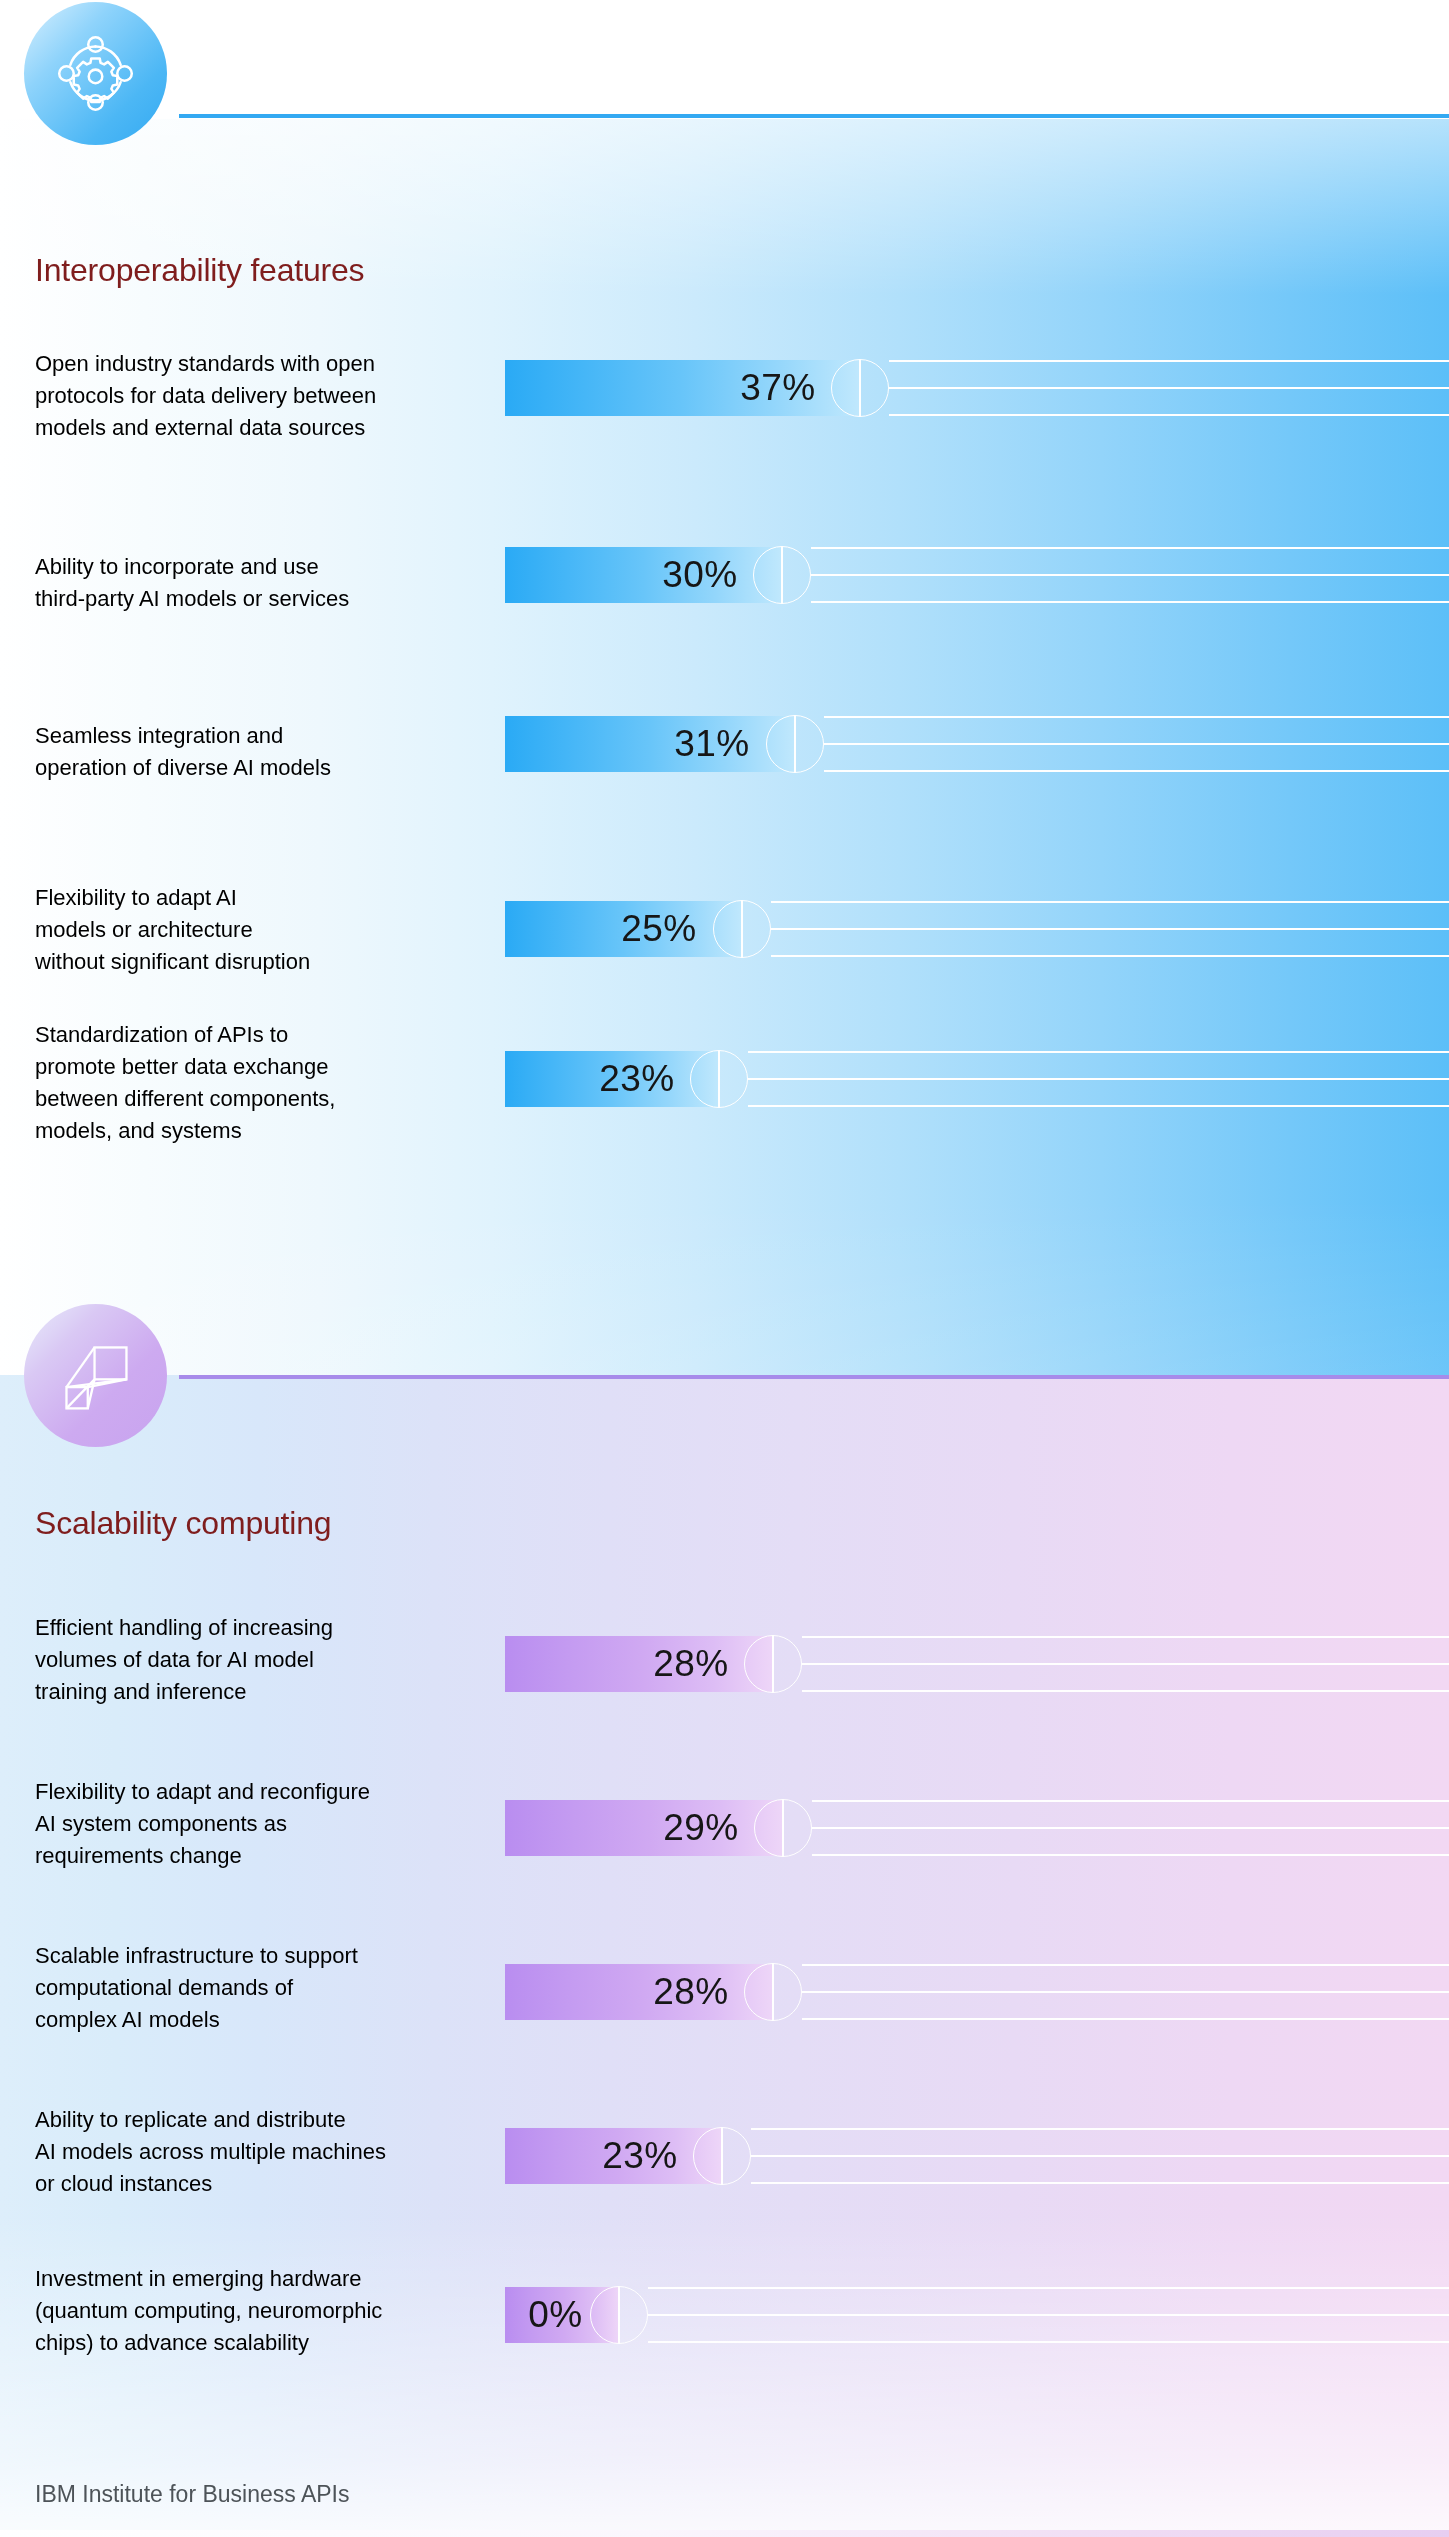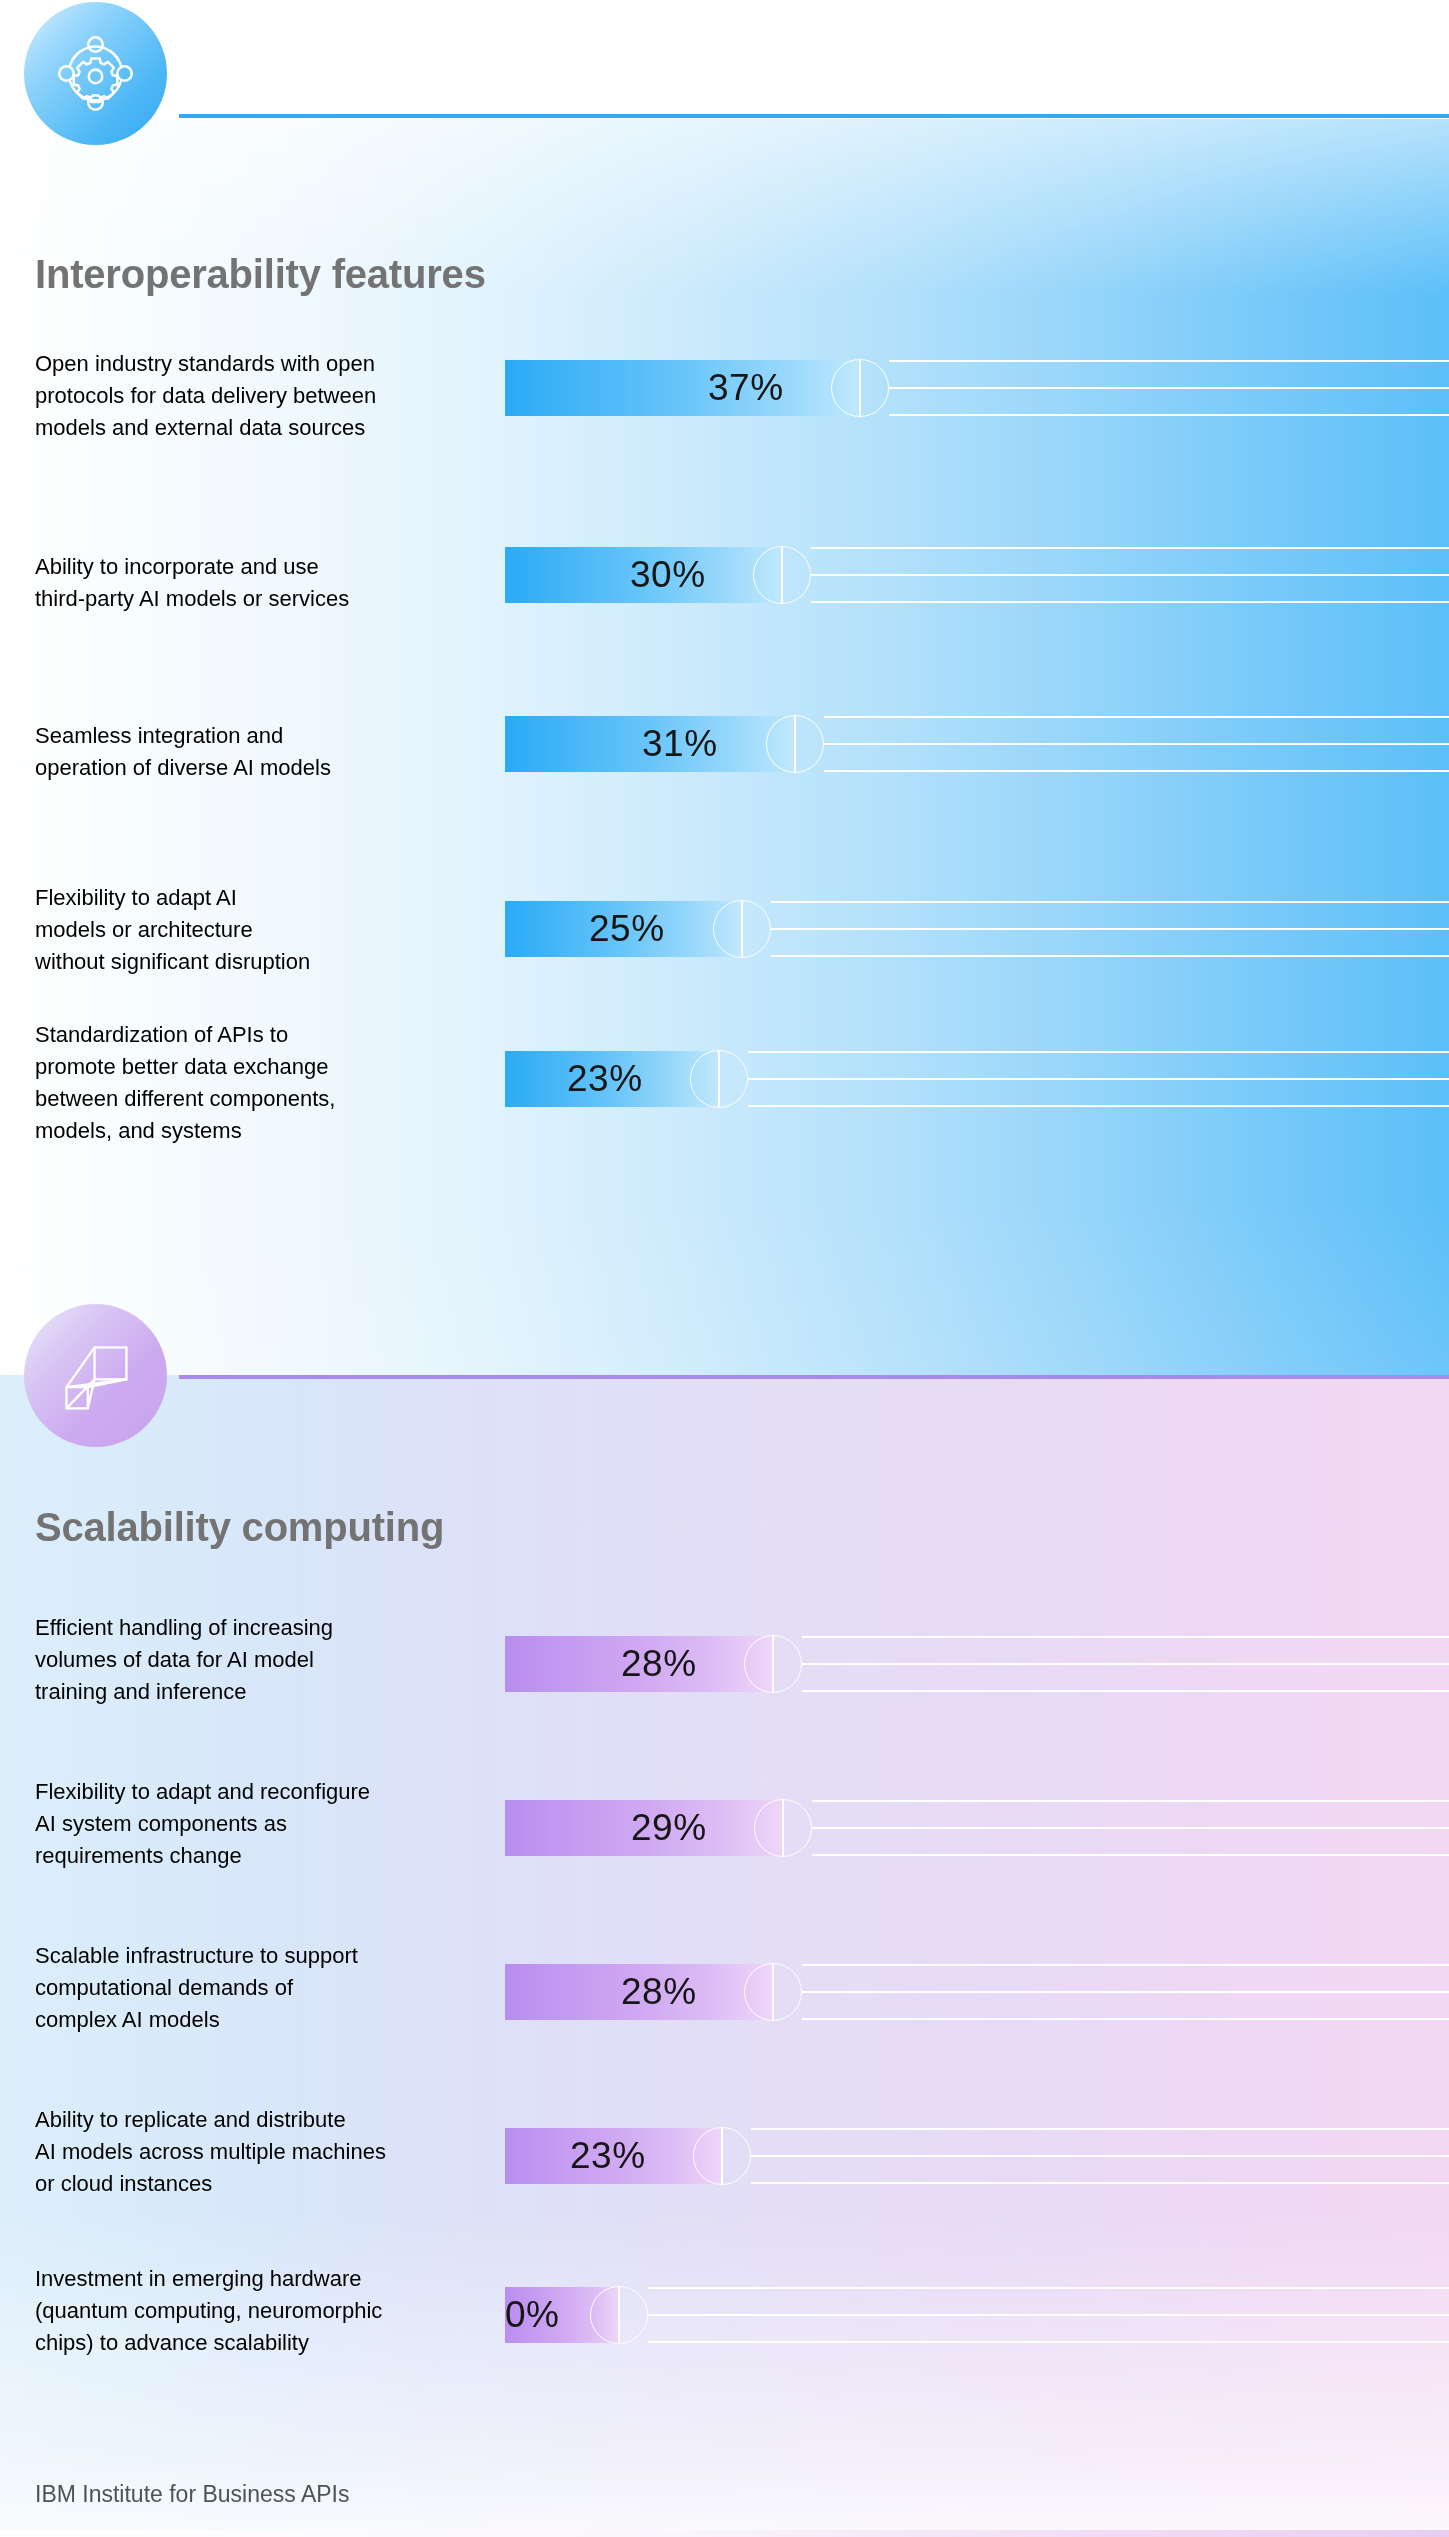--- a/index.html
+++ b/index.html
@@ -103,23 +103,23 @@
     right: 0;
     height: 3.9px;
   }
   .rule-interop { top: 114px; background: #33a9f2; }
   .rule-scal    { top: 73px;  background: #a78bea; }
 
   
   .section-title {
     position: absolute;
     left: 35px;
-    font-size: 40px;
-    font-weight: bold;
-    color: #737373;
+    font-size: 32px;
+    font-weight: normal;
+    color: #7f1d1d;
     letter-spacing: -0.2px;
   }
   .title-interop { top: 252px; }
   .title-scal    { top: 1505px; }
 
   
   .row { position: absolute; left: 0; width: 1449px; }
 
   .row-label {
     position: absolute;
@@ -178,21 +178,21 @@
     background: #ffffff;
   }
 
   .pct {
     position: absolute;
     top: 0;
     height: 56px;
     line-height: 56px;
     font-size: 37px;
     color: #161616;
-    text-align: left;
+    text-align: center;
     font-weight: 400;
     letter-spacing: 0.5px;
   }
 
   
   .footer {
     position: absolute;
     left: 35px;
     top: 2481px;
     font-size: 23px;

